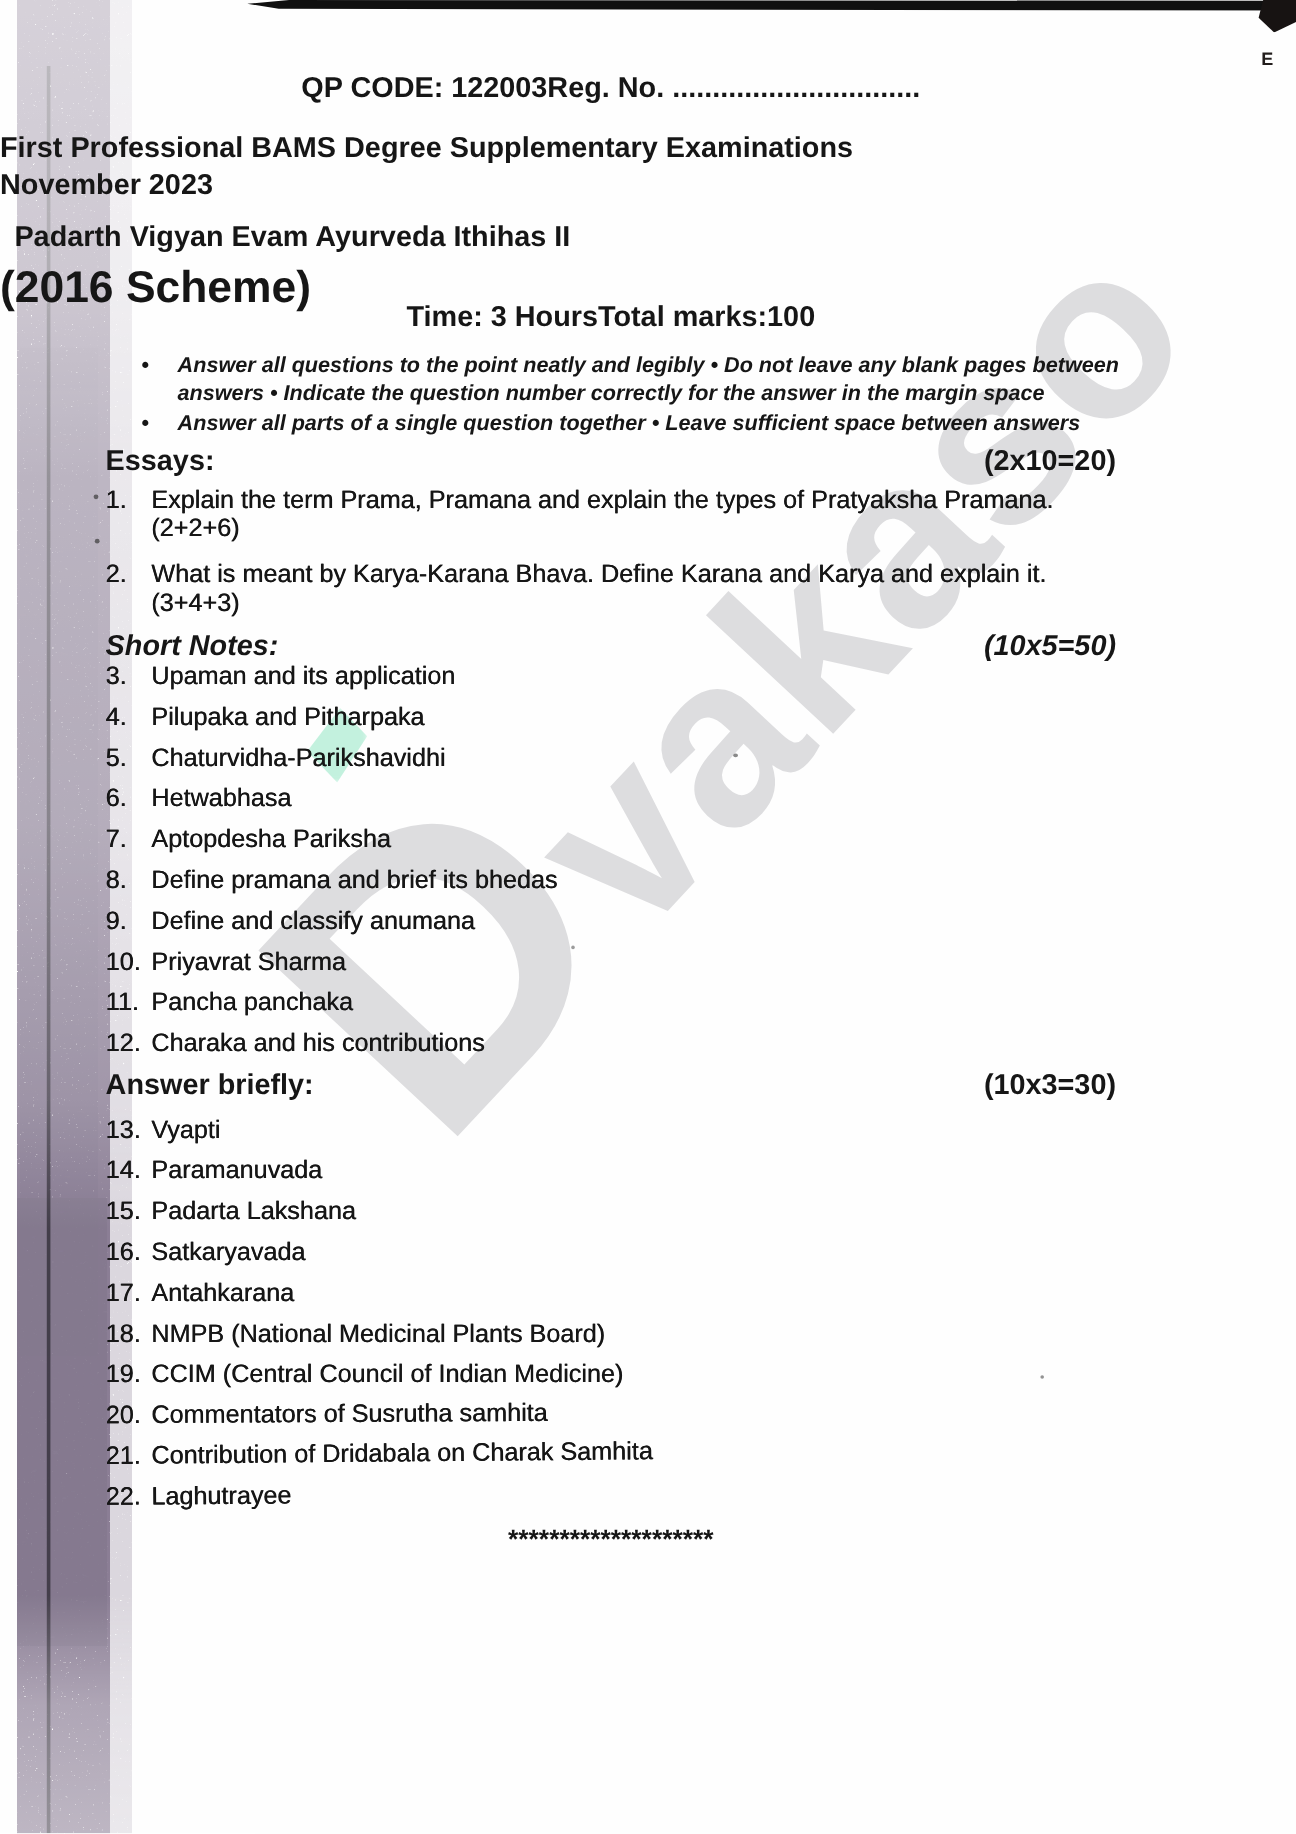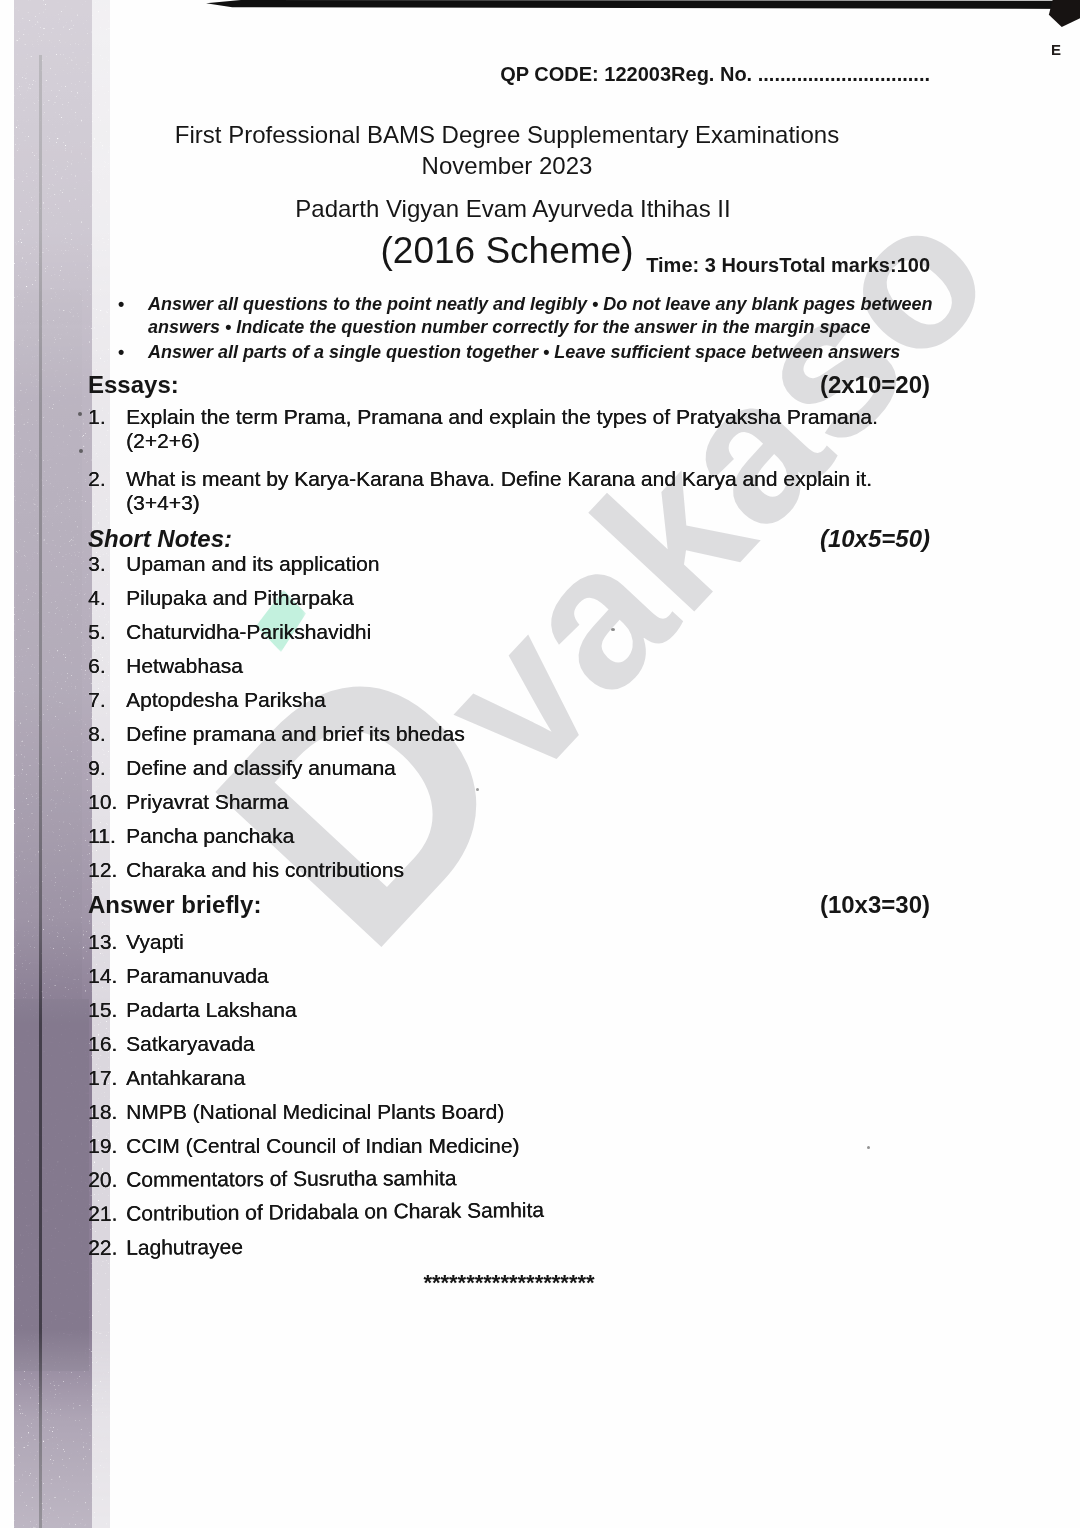--- a/index.html
+++ b/index.html
@@ -50,29 +50,28 @@
     background: rgba(115, 224, 178, 0.42);
     clip-path: polygon(55% 0, 100% 38%, 50% 100%, 0 58%);
     filter: blur(2px);
     z-index: 1;
   }
 
   
   .content { position: relative; z-index: 2; }
   .hdr-row {
     position: absolute; left: 88px; right: 150px;
-    display: flex; justify-content: flex-end;
-    font-weight: bold; font-size: 20px; line-height: 28px;
+    display: flex; justify-content: center;
+    font-weight: bold; font-size: 24px; line-height: 28px;
   }
   .row-qp   { top: 60px; }
   .row-time { top: 251px; }
   .center-line {
-    position: absolute; left: 0; right: 66px; text-align: center;
-    font-weight: normal;
-    margin-top: 11px;
+    position: absolute; left: 0; right: 66px; text-align: left;
+    font-weight: bold;
   }
   .line-exam    { top: 110px; font-size: 24px; }
   .line-session { top: 141px; font-size: 24px; }
   .line-subject { top: 184px; font-size: 24px; padding-left: 12px; }
   .line-scheme  { top: 219px; font-size: 37px; }
 
   .instructions {
     position: absolute; left: 118px; right: 140px; top: 293px;
     font-size: 18px; font-weight: bold; font-style: italic; line-height: 23px;
   }

